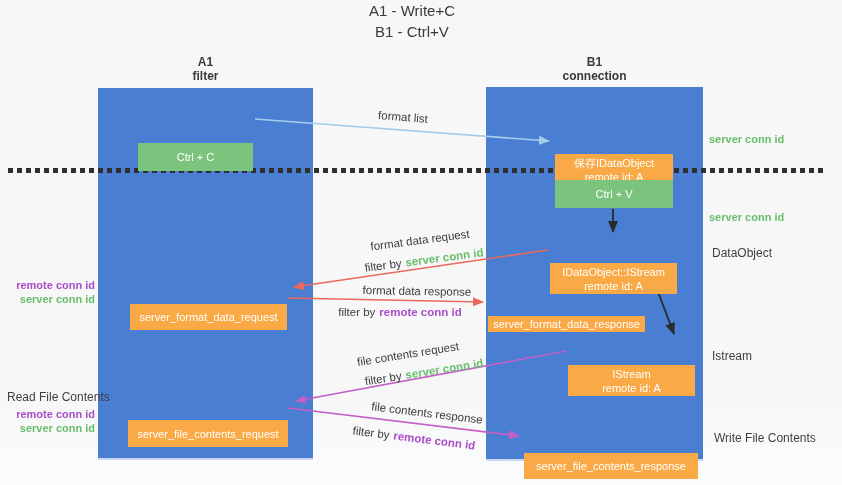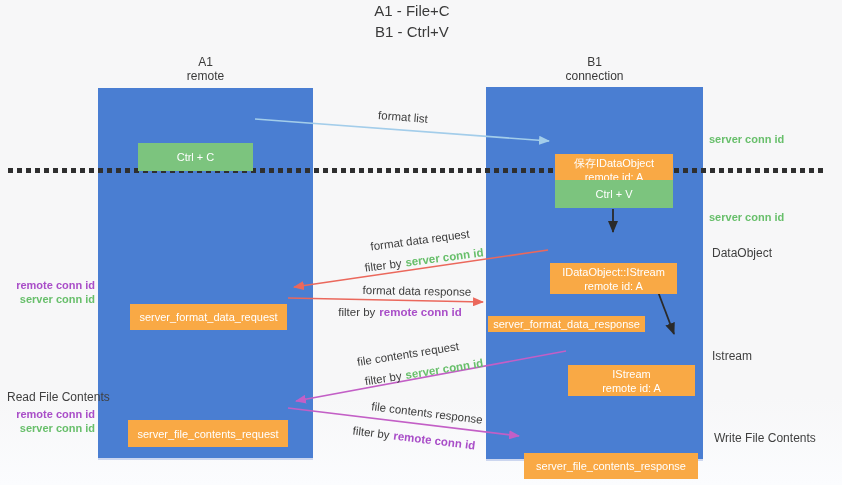--- a/index.html
+++ b/index.html
@@ -3,21 +3,21 @@
 <meta charset="utf-8">
 <style>
   html,body{margin:0;padding:0;}
   .stage{
     position:relative; width:842px; height:485px; overflow:hidden;
     background:linear-gradient(180deg,#f7f7f8 0%,#f7f7f8 82%,#fbfcfe 100%);
     font-family:"Liberation Sans", sans-serif; color:#3d3d3d;
   }
   .title{position:absolute; left:0; top:7; width:824px; text-align:center;
     font-size:15px; line-height:21px; color:#3a3a3a;}
-  .col-header{position:absolute; text-align:center; font-size:12px; line-height:14px; color:#3a3a3a;}
+  .col-header{position:absolute; text-align:center; font-size:12px; line-height:14px; color:#3a3a3a;font-weight:bold;}
   .lifeline{position:absolute; background:#4a7ed2; border-bottom:2px solid #ccd6ef;}
   .dotline{position:absolute; left:8px; top:168px; width:816px; height:5px;
     background:repeating-linear-gradient(90deg,#2f2f2f 0 5px,transparent 5px 9px);}
   .node{position:absolute; display:flex; flex-direction:column; align-items:center;
     justify-content:center; color:#fff; font-size:11px; line-height:14px; text-align:center; white-space:nowrap;}
   .green{background:#7cc47e;}
   .orange{background:#f9a945;margin-top:27px;}
   .side{position:absolute; font-size:12px; white-space:nowrap; color:#3f3f3f;}
   .pair{position:absolute; width:95px; text-align:right; font-size:11px; line-height:14px; font-weight:bold; white-space:nowrap;}
   .green-t{color:#68bf6b; font-weight:bold;}
@@ -26,27 +26,27 @@
     transform:translate(-50%,-50%); transform-origin:center;}
   .alabel .gap{margin-left:4px;}
   svg.arrows{position:absolute; left:0; top:0; pointer-events:none;}
 </style>
 </head>
 <body>
 
 <div class="stage">
 
   <div class="title">
-    <div>A1 - File+C</div>
+    <div>A1 - Write+C</div>
     <div>B1 - Ctrl+V</div>
   </div>
 
   <div class="col-header" style="left:98px; top:55px; width:215px;">
     <div>A1</div>
-    <div>remote</div>
+    <div>filter</div>
   </div>
   <div class="col-header" style="left:486px; top:55px; width:217px;">
     <div>B1</div>
     <div>connection</div>
   </div>
 
   <div class="lifeline" style="left:98px; top:88px; width:215px; height:370px;"></div>
   <div class="lifeline" style="left:486px; top:87px; width:217px; height:372px;"></div>
 
   <div class="dotline"></div>

